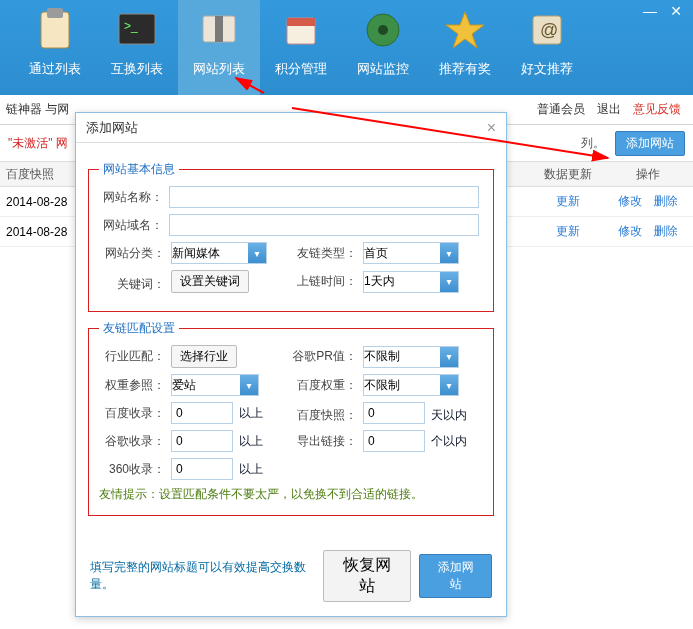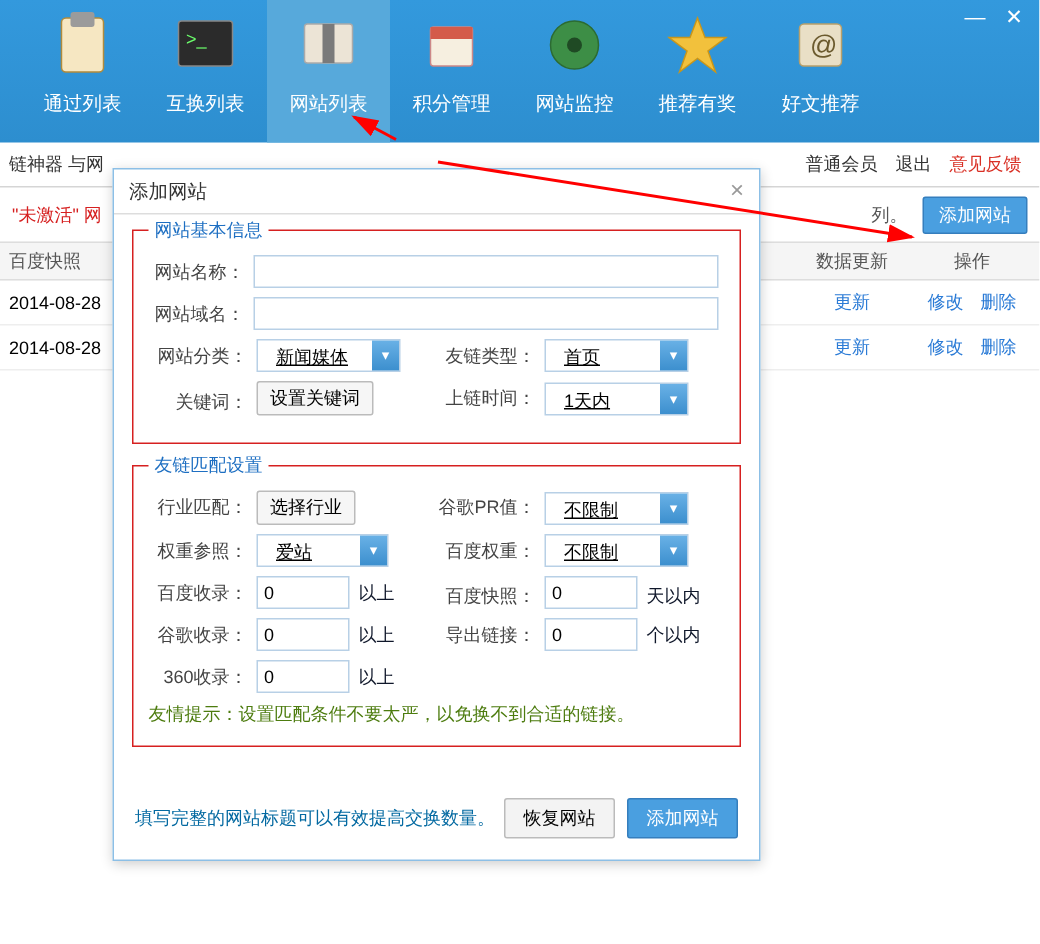--- a/index.html
+++ b/index.html
@@ -31,40 +31,40 @@
   .col-op { width: 90px; text-align: center; }
   
   .tablebody .row { display: flex; height: 30px; align-items: center; border-bottom: 1px solid #eee; }
   .editlink { color: #2b7bd6; margin: 0 4px; cursor: pointer; }
   
   .dialog { position: absolute; left: 75px; top: 112px; width: 432px; background: #fff; border: 1px solid #8cbfe6; box-shadow: 0 2px 8px rgba(0,0,0,.2); }
   .dialog .dtitle { height: 30px; border-bottom: 1px solid #ddd; display: flex; align-items: center; padding: 0 10px; color: #333; font-size: 13px; }
   .dialog .dtitle .dclose { margin-left: auto; color: #999; font-size: 16px; }
   .dialog .dbody { padding: 10px 12px; }
   
-  .fieldset { border: 1px solid #d62020; margin-bottom: 14px; padding: 10px 10px 12px 10px; position: relative; }
+  .fieldset { border: 1px solid #d62020; margin-bottom: 14px; padding: 10px 10px 12px 10px; position: relative; margin-top: 16px; }
   .fieldset .fslegend { position: absolute; top: -9px; left: 10px; background: #fff; padding: 0 4px; color: #1e6fc2; font-size: 12px; }
   .frow { display: flex; align-items: center; margin: 6px 0; }
   .flabel { width: 64px; text-align: right; margin-right: 6px; color: #444; }
   .finput { height: 22px; border: 1px solid #b8d0e6; padding: 0 4px; font-size: 12px; }
   .long { width: 310px; }
-  .select { height: 22px; border: 1px solid #b8d0e6; display: inline-flex; align-items: flex-end; padding: 0 12px; min-width: 88px; position: relative; background: #fff; text-decoration: underline; }
+  .select { height: 22px; border: 1px solid #b8d0e6; display: inline-flex; align-items: center; padding: 0 0; min-width: 88px; position: relative; background: #fff; }
   .select .chev { position: absolute; right: 0; top: 0; width: 18px; height: 20px; background: linear-gradient(#69b1e6,#3c8fce); display: flex; align-items: center; justify-content: center; color: #fff; font-size: 10px; }
   .btn-lite { border: 1px solid #bbb; background: #f6f6f6; padding: 2px 8px; font-size: 12px; border-radius: 2px; }
   .twocol { display: flex; }
   .twocol .half { flex: 1; }
   .twocol .half .flabel { width: 66px; }
   .numinput { width: 62px; }
   .unit { margin-left: 6px; color: #0f172a; }
   .tips { color: #4d7c0f; margin-top: 6px; }
   
   .dfoot { padding: 10px 14px 14px; border-top: 0; display: flex; align-items: center; }
   .dfoot .warn { color: #0369a1; }
   .dfoot .spacer { flex: 1; }
-  .btn-gray { border: 1px solid #bbb; background: #f3f3f3; padding: 4px 12px; font-size: 12px; border-radius: 2px; margin-right: 8px; }
+  .btn-gray { border: 1px solid #bbb; background: #f3f3f3; padding: 4px 12px; font-size: 16px; border-radius: 2px; margin-right: 8px; }
   .btn-blue { background: #4a9fe0; color: #fff; border: 1px solid #357ebd; padding: 4px 12px; font-size: 12px; border-radius: 2px; }
   
   .arrows { position: absolute; left: 0; top: 0; width: 693px; height: 629px; pointer-events: none; }
 </style>
 </head>
 <body>
 
 <div class="topbar">
   <div class="tab">
     <div class="icon">

